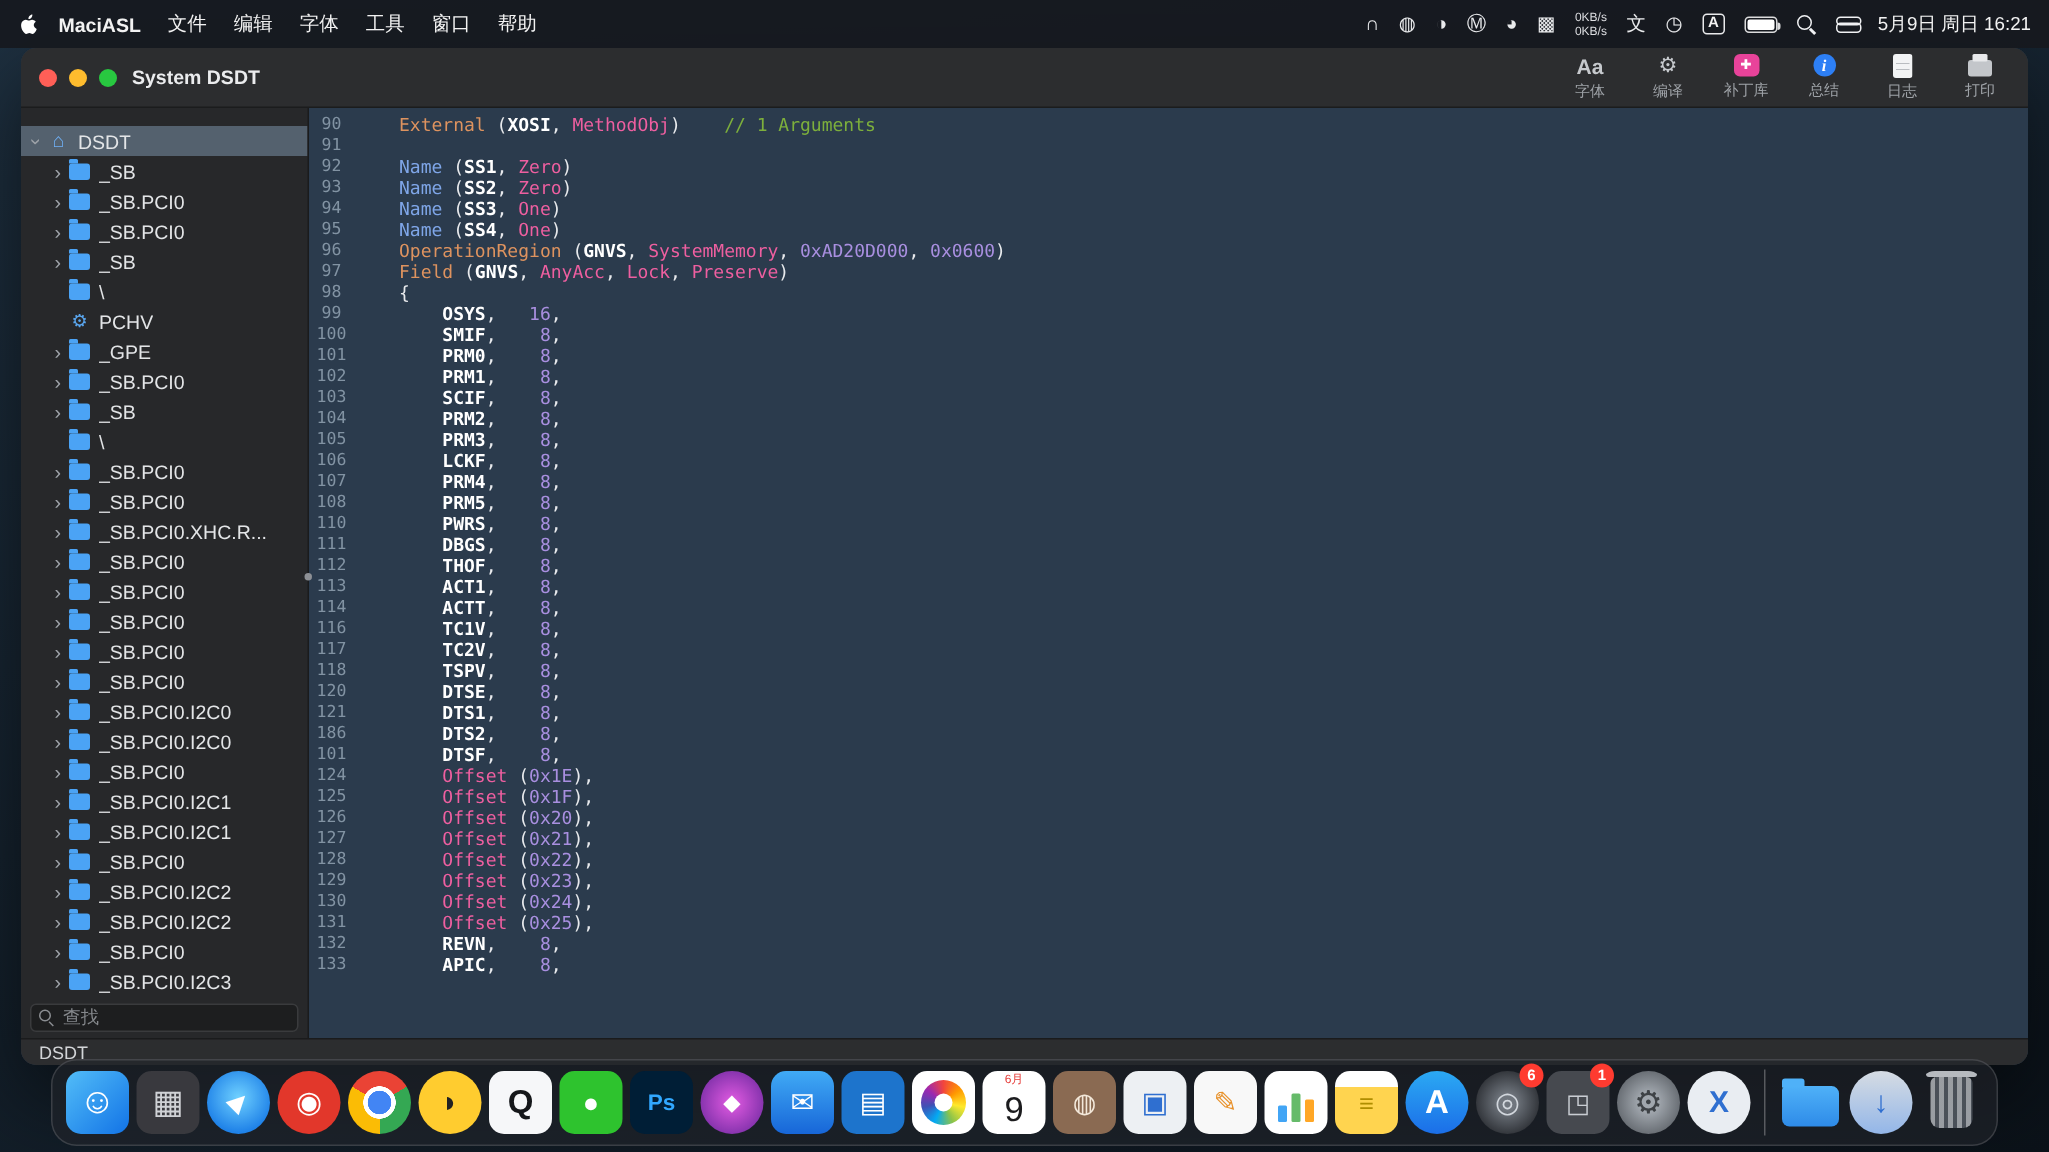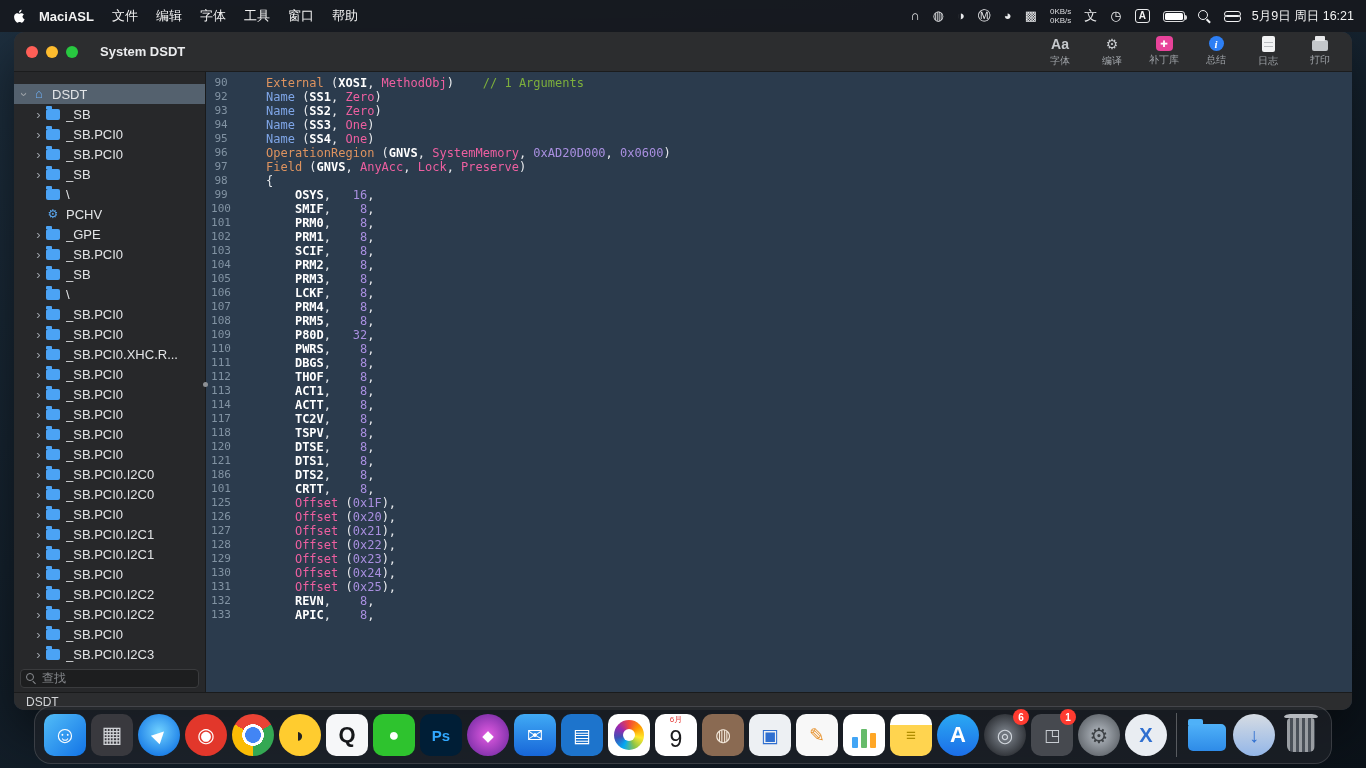--- a/index.html
+++ b/index.html
@@ -25,21 +25,21 @@
   .cc{width:15px;height:11px;position:relative;display:inline-block}
   .cc::before,.cc::after{content:"";position:absolute;left:0;width:15px;height:4.5px;border:1px solid #f0f1f3;border-radius:3px}
   .cc::before{top:0}.cc::after{bottom:0}
   .mb-date{font-size:12.5px;white-space:nowrap}
 
   
   .window{position:fixed;left:14px;top:32px;width:1338px;height:678px;background:var(--editor-bg,#2b3b4d);border-radius:10px;box-shadow:0 22px 55px rgba(0,0,0,.55);overflow:hidden;display:flex;flex-direction:column;z-index:10}
   .titlebar{height:40px;background:#2c2d2f;display:flex;align-items:center;padding:0 12px;flex:none;border-bottom:1px solid #1b1c1d}
   .tl{width:12px;height:12px;border-radius:50%;margin-right:8px;flex:none}
   .tl.red{background:#FF5F57}.tl.yellow{background:#FEBC2E}.tl.green{background:#28C840}
-  .title{color:#ebecee;font-weight:bold;font-size:13px;margin-left:14px;white-space:nowrap}
+  .title{color:#ebecee;font-weight:bold;font-size:13px;margin-left:2px;white-space:nowrap}
   .toolbar{margin-left:auto;display:flex;gap:12px}
   .tool{display:flex;flex-direction:column;align-items:center;justify-content:center;min-width:40px;color:#9fa3a8;font-size:10px;gap:2px;cursor:default}
   .tglyph{height:17px;display:flex;align-items:center;justify-content:center;font-size:14px;color:#c6c9cd;font-weight:bold}
   .patch-tile{width:17px;height:15px;background:var(--patch-icon,#E8439A);border-radius:4px;color:#fff;font-size:9px;display:flex;align-items:center;justify-content:center;font-weight:bold}
   .sum-tile{width:15px;height:15px;border-radius:50%;background:var(--summary-icon,#2D7FF5);color:#fff;font-size:11px;font-style:italic;font-family:"Liberation Serif","DejaVu Serif",serif;display:flex;align-items:center;justify-content:center;font-weight:bold}
   .log-tile{width:13px;height:16px;background:#f2f3f4;border-radius:2px;background-image:repeating-linear-gradient(180deg,rgba(0,0,0,0) 0 3px,#b9bcc0 3px 4px);background-size:9px 10px;background-position:2px 3px;background-repeat:no-repeat}
   .print-tile{width:16px;height:11px;background:#c3c6ca;border-radius:2px;position:relative;margin-top:4px}
   .print-tile::before{content:"";position:absolute;top:-4px;left:3px;width:10px;height:5px;background:#e8e9eb;border-radius:1px}
 
   .main{flex:1;display:flex;min-height:0;position:relative}
@@ -326,49 +326,51 @@
           </div>
         </div>
       <div class="searchbar">
         <span class="mag"></span>
         <input class="search-input" placeholder="查找" style="">
       </div>
     </aside>
     <span class="split-dot"></span>
     <div class="editor">
         <div class="code-row"><span class="ln">90</span><span class="cl"><span class="tk-kw">External</span><span class="tk-pl"> (</span><span class="tk-id">XOSI</span><span class="tk-pl">, </span><span class="tk-ct">MethodObj</span><span class="tk-pl">)</span><span class="tk-cm">    // 1 Arguments</span></span></div>
+        <div class="code-row"><span class="ln">91</span><span class="cl"></span></div>
         <div class="code-row"><span class="ln">92</span><span class="cl"><span class="tk-nk">Name</span><span class="tk-pl"> (</span><span class="tk-id">SS1</span><span class="tk-pl">, </span><span class="tk-ct">Zero</span><span class="tk-pl">)</span></span></div>
         <div class="code-row"><span class="ln">93</span><span class="cl"><span class="tk-nk">Name</span><span class="tk-pl"> (</span><span class="tk-id">SS2</span><span class="tk-pl">, </span><span class="tk-ct">Zero</span><span class="tk-pl">)</span></span></div>
         <div class="code-row"><span class="ln">94</span><span class="cl"><span class="tk-nk">Name</span><span class="tk-pl"> (</span><span class="tk-id">SS3</span><span class="tk-pl">, </span><span class="tk-ct">One</span><span class="tk-pl">)</span></span></div>
         <div class="code-row"><span class="ln">95</span><span class="cl"><span class="tk-nk">Name</span><span class="tk-pl"> (</span><span class="tk-id">SS4</span><span class="tk-pl">, </span><span class="tk-ct">One</span><span class="tk-pl">)</span></span></div>
         <div class="code-row"><span class="ln">96</span><span class="cl"><span class="tk-kw">OperationRegion</span><span class="tk-pl"> (</span><span class="tk-id">GNVS</span><span class="tk-pl">, </span><span class="tk-ct">SystemMemory</span><span class="tk-pl">, </span><span class="tk-nu">0xAD20D000</span><span class="tk-pl">, </span><span class="tk-nu">0x0600</span><span class="tk-pl">)</span></span></div>
         <div class="code-row"><span class="ln">97</span><span class="cl"><span class="tk-kw">Field</span><span class="tk-pl"> (</span><span class="tk-id">GNVS</span><span class="tk-pl">, </span><span class="tk-ct">AnyAcc</span><span class="tk-pl">, </span><span class="tk-ct">Lock</span><span class="tk-pl">, </span><span class="tk-ct">Preserve</span><span class="tk-pl">)</span></span></div>
         <div class="code-row"><span class="ln">98</span><span class="cl"><span class="tk-pl">{</span></span></div>
         <div class="code-row"><span class="ln">99</span><span class="cl"><span class="tk-pl">    </span><span class="tk-id">OSYS</span><span class="tk-pl">,   </span><span class="tk-nu">16</span><span class="tk-pl">,</span></span></div>
         <div class="code-row"><span class="ln">100</span><span class="cl"><span class="tk-pl">    </span><span class="tk-id">SMIF</span><span class="tk-pl">,    </span><span class="tk-nu">8</span><span class="tk-pl">,</span></span></div>
         <div class="code-row"><span class="ln">101</span><span class="cl"><span class="tk-pl">    </span><span class="tk-id">PRM0</span><span class="tk-pl">,    </span><span class="tk-nu">8</span><span class="tk-pl">,</span></span></div>
         <div class="code-row"><span class="ln">102</span><span class="cl"><span class="tk-pl">    </span><span class="tk-id">PRM1</span><span class="tk-pl">,    </span><span class="tk-nu">8</span><span class="tk-pl">,</span></span></div>
         <div class="code-row"><span class="ln">103</span><span class="cl"><span class="tk-pl">    </span><span class="tk-id">SCIF</span><span class="tk-pl">,    </span><span class="tk-nu">8</span><span class="tk-pl">,</span></span></div>
         <div class="code-row"><span class="ln">104</span><span class="cl"><span class="tk-pl">    </span><span class="tk-id">PRM2</span><span class="tk-pl">,    </span><span class="tk-nu">8</span><span class="tk-pl">,</span></span></div>
         <div class="code-row"><span class="ln">105</span><span class="cl"><span class="tk-pl">    </span><span class="tk-id">PRM3</span><span class="tk-pl">,    </span><span class="tk-nu">8</span><span class="tk-pl">,</span></span></div>
         <div class="code-row"><span class="ln">106</span><span class="cl"><span class="tk-pl">    </span><span class="tk-id">LCKF</span><span class="tk-pl">,    </span><span class="tk-nu">8</span><span class="tk-pl">,</span></span></div>
         <div class="code-row"><span class="ln">107</span><span class="cl"><span class="tk-pl">    </span><span class="tk-id">PRM4</span><span class="tk-pl">,    </span><span class="tk-nu">8</span><span class="tk-pl">,</span></span></div>
         <div class="code-row"><span class="ln">108</span><span class="cl"><span class="tk-pl">    </span><span class="tk-id">PRM5</span><span class="tk-pl">,    </span><span class="tk-nu">8</span><span class="tk-pl">,</span></span></div>
-        <div class="code-row"><span class="ln">109</span><span class="cl"><span class="tk-pl">    </span><span class="tk-id">P80D</span><span class="tk-pl">,   </span><span class="tk-nu">32</span><span class="tk-pl">,</span></span></div>
         <div class="code-row"><span class="ln">110</span><span class="cl"><span class="tk-pl">    </span><span class="tk-id">PWRS</span><span class="tk-pl">,    </span><span class="tk-nu">8</span><span class="tk-pl">,</span></span></div>
         <div class="code-row"><span class="ln">111</span><span class="cl"><span class="tk-pl">    </span><span class="tk-id">DBGS</span><span class="tk-pl">,    </span><span class="tk-nu">8</span><span class="tk-pl">,</span></span></div>
         <div class="code-row"><span class="ln">112</span><span class="cl"><span class="tk-pl">    </span><span class="tk-id">THOF</span><span class="tk-pl">,    </span><span class="tk-nu">8</span><span class="tk-pl">,</span></span></div>
         <div class="code-row"><span class="ln">113</span><span class="cl"><span class="tk-pl">    </span><span class="tk-id">ACT1</span><span class="tk-pl">,    </span><span class="tk-nu">8</span><span class="tk-pl">,</span></span></div>
         <div class="code-row"><span class="ln">114</span><span class="cl"><span class="tk-pl">    </span><span class="tk-id">ACTT</span><span class="tk-pl">,    </span><span class="tk-nu">8</span><span class="tk-pl">,</span></span></div>
+        <div class="code-row"><span class="ln">116</span><span class="cl"><span class="tk-pl">    </span><span class="tk-id">TC1V</span><span class="tk-pl">,    </span><span class="tk-nu">8</span><span class="tk-pl">,</span></span></div>
         <div class="code-row"><span class="ln">117</span><span class="cl"><span class="tk-pl">    </span><span class="tk-id">TC2V</span><span class="tk-pl">,    </span><span class="tk-nu">8</span><span class="tk-pl">,</span></span></div>
         <div class="code-row"><span class="ln">118</span><span class="cl"><span class="tk-pl">    </span><span class="tk-id">TSPV</span><span class="tk-pl">,    </span><span class="tk-nu">8</span><span class="tk-pl">,</span></span></div>
         <div class="code-row"><span class="ln">120</span><span class="cl"><span class="tk-pl">    </span><span class="tk-id">DTSE</span><span class="tk-pl">,    </span><span class="tk-nu">8</span><span class="tk-pl">,</span></span></div>
         <div class="code-row"><span class="ln">121</span><span class="cl"><span class="tk-pl">    </span><span class="tk-id">DTS1</span><span class="tk-pl">,    </span><span class="tk-nu">8</span><span class="tk-pl">,</span></span></div>
         <div class="code-row"><span class="ln">186</span><span class="cl"><span class="tk-pl">    </span><span class="tk-id">DTS2</span><span class="tk-pl">,    </span><span class="tk-nu">8</span><span class="tk-pl">,</span></span></div>
-        <div class="code-row"><span class="ln">101</span><span class="cl"><span class="tk-pl">    </span><span class="tk-id">CRTT</span><span class="tk-pl">,    </span><span class="tk-nu">8</span><span class="tk-pl">,</span></span></div>
+        <div class="code-row"><span class="ln">101</span><span class="cl"><span class="tk-pl">    </span><span class="tk-id">DTSF</span><span class="tk-pl">,    </span><span class="tk-nu">8</span><span class="tk-pl">,</span></span></div>
+        <div class="code-row"><span class="ln">124</span><span class="cl"><span class="tk-pl">    </span><span class="tk-ct">Offset</span><span class="tk-pl"> (</span><span class="tk-nu">0x1E</span><span class="tk-pl">),</span></span></div>
         <div class="code-row"><span class="ln">125</span><span class="cl"><span class="tk-pl">    </span><span class="tk-ct">Offset</span><span class="tk-pl"> (</span><span class="tk-nu">0x1F</span><span class="tk-pl">),</span></span></div>
         <div class="code-row"><span class="ln">126</span><span class="cl"><span class="tk-pl">    </span><span class="tk-ct">Offset</span><span class="tk-pl"> (</span><span class="tk-nu">0x20</span><span class="tk-pl">),</span></span></div>
         <div class="code-row"><span class="ln">127</span><span class="cl"><span class="tk-pl">    </span><span class="tk-ct">Offset</span><span class="tk-pl"> (</span><span class="tk-nu">0x21</span><span class="tk-pl">),</span></span></div>
         <div class="code-row"><span class="ln">128</span><span class="cl"><span class="tk-pl">    </span><span class="tk-ct">Offset</span><span class="tk-pl"> (</span><span class="tk-nu">0x22</span><span class="tk-pl">),</span></span></div>
         <div class="code-row"><span class="ln">129</span><span class="cl"><span class="tk-pl">    </span><span class="tk-ct">Offset</span><span class="tk-pl"> (</span><span class="tk-nu">0x23</span><span class="tk-pl">),</span></span></div>
         <div class="code-row"><span class="ln">130</span><span class="cl"><span class="tk-pl">    </span><span class="tk-ct">Offset</span><span class="tk-pl"> (</span><span class="tk-nu">0x24</span><span class="tk-pl">),</span></span></div>
         <div class="code-row"><span class="ln">131</span><span class="cl"><span class="tk-pl">    </span><span class="tk-ct">Offset</span><span class="tk-pl"> (</span><span class="tk-nu">0x25</span><span class="tk-pl">),</span></span></div>
         <div class="code-row"><span class="ln">132</span><span class="cl"><span class="tk-pl">    </span><span class="tk-id">REVN</span><span class="tk-pl">,    </span><span class="tk-nu">8</span><span class="tk-pl">,</span></span></div>
         <div class="code-row"><span class="ln">133</span><span class="cl"><span class="tk-pl">    </span><span class="tk-id">APIC</span><span class="tk-pl">,    </span><span class="tk-nu">8</span><span class="tk-pl">,</span></span></div>
       </div>

